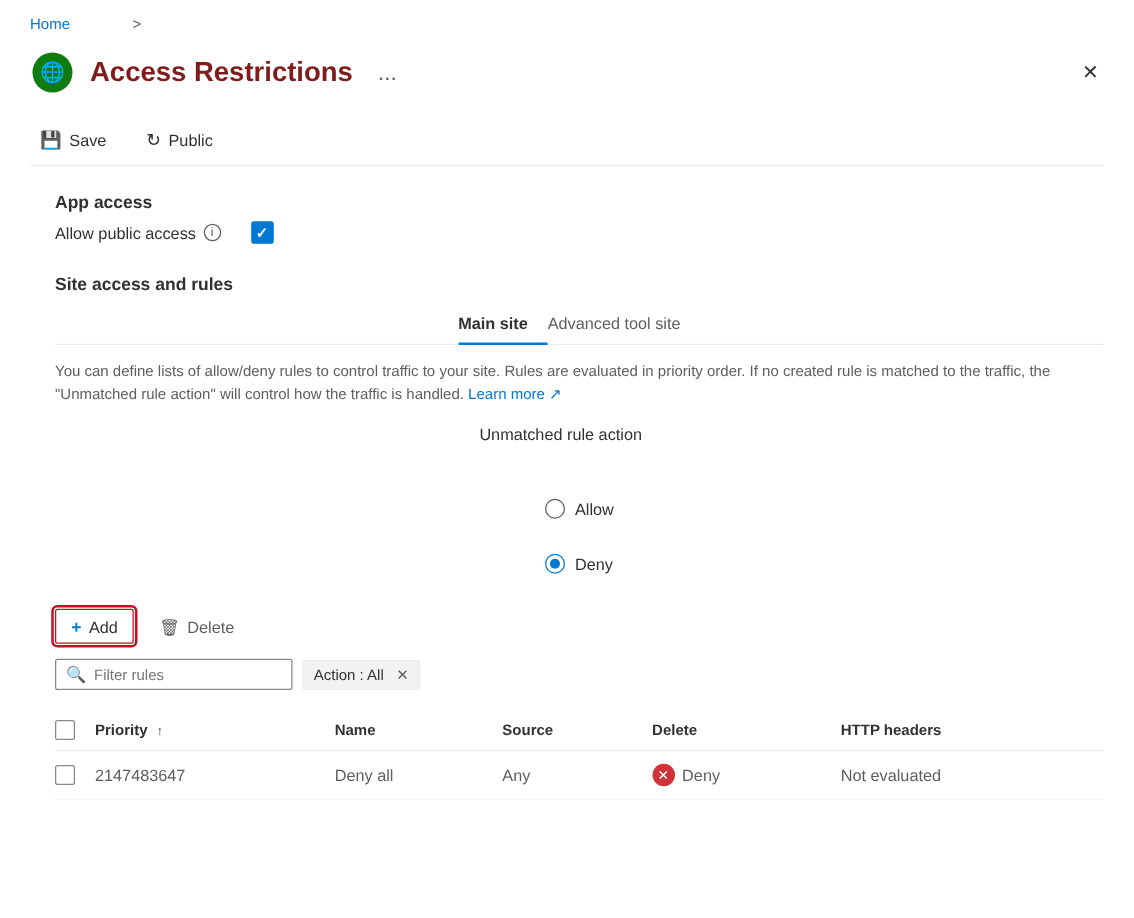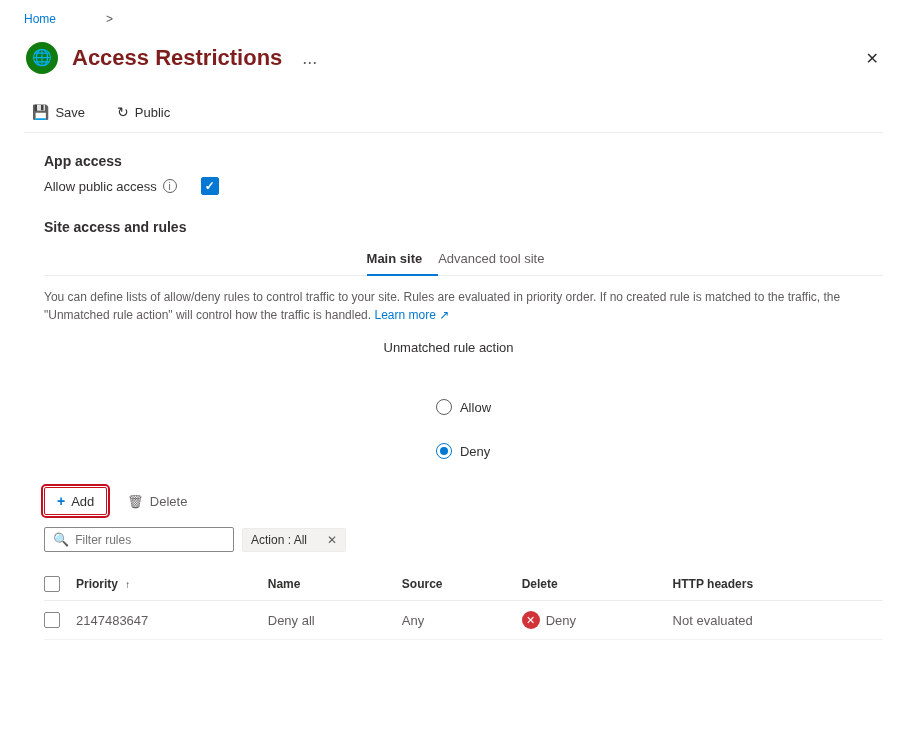--- a/index.html
+++ b/index.html
@@ -301,21 +301,21 @@
       background: transparent;
       width: 100%;
     }
     .search-icon-small {
       color: #605e5c;
       font-size: 13px;
     }
     .action-badge {
       display: flex;
       align-items: center;
-      gap: 20px;
+      gap: 10px;
       background: #f3f2f1;
       border: 1px solid #edebe9;
       border-radius: 2px;
       padding: 4px 8px;
       font-size: 12px;
       color: #323130;
     }
     .action-badge .close-x {
       cursor: pointer;
       color: #605e5c;

